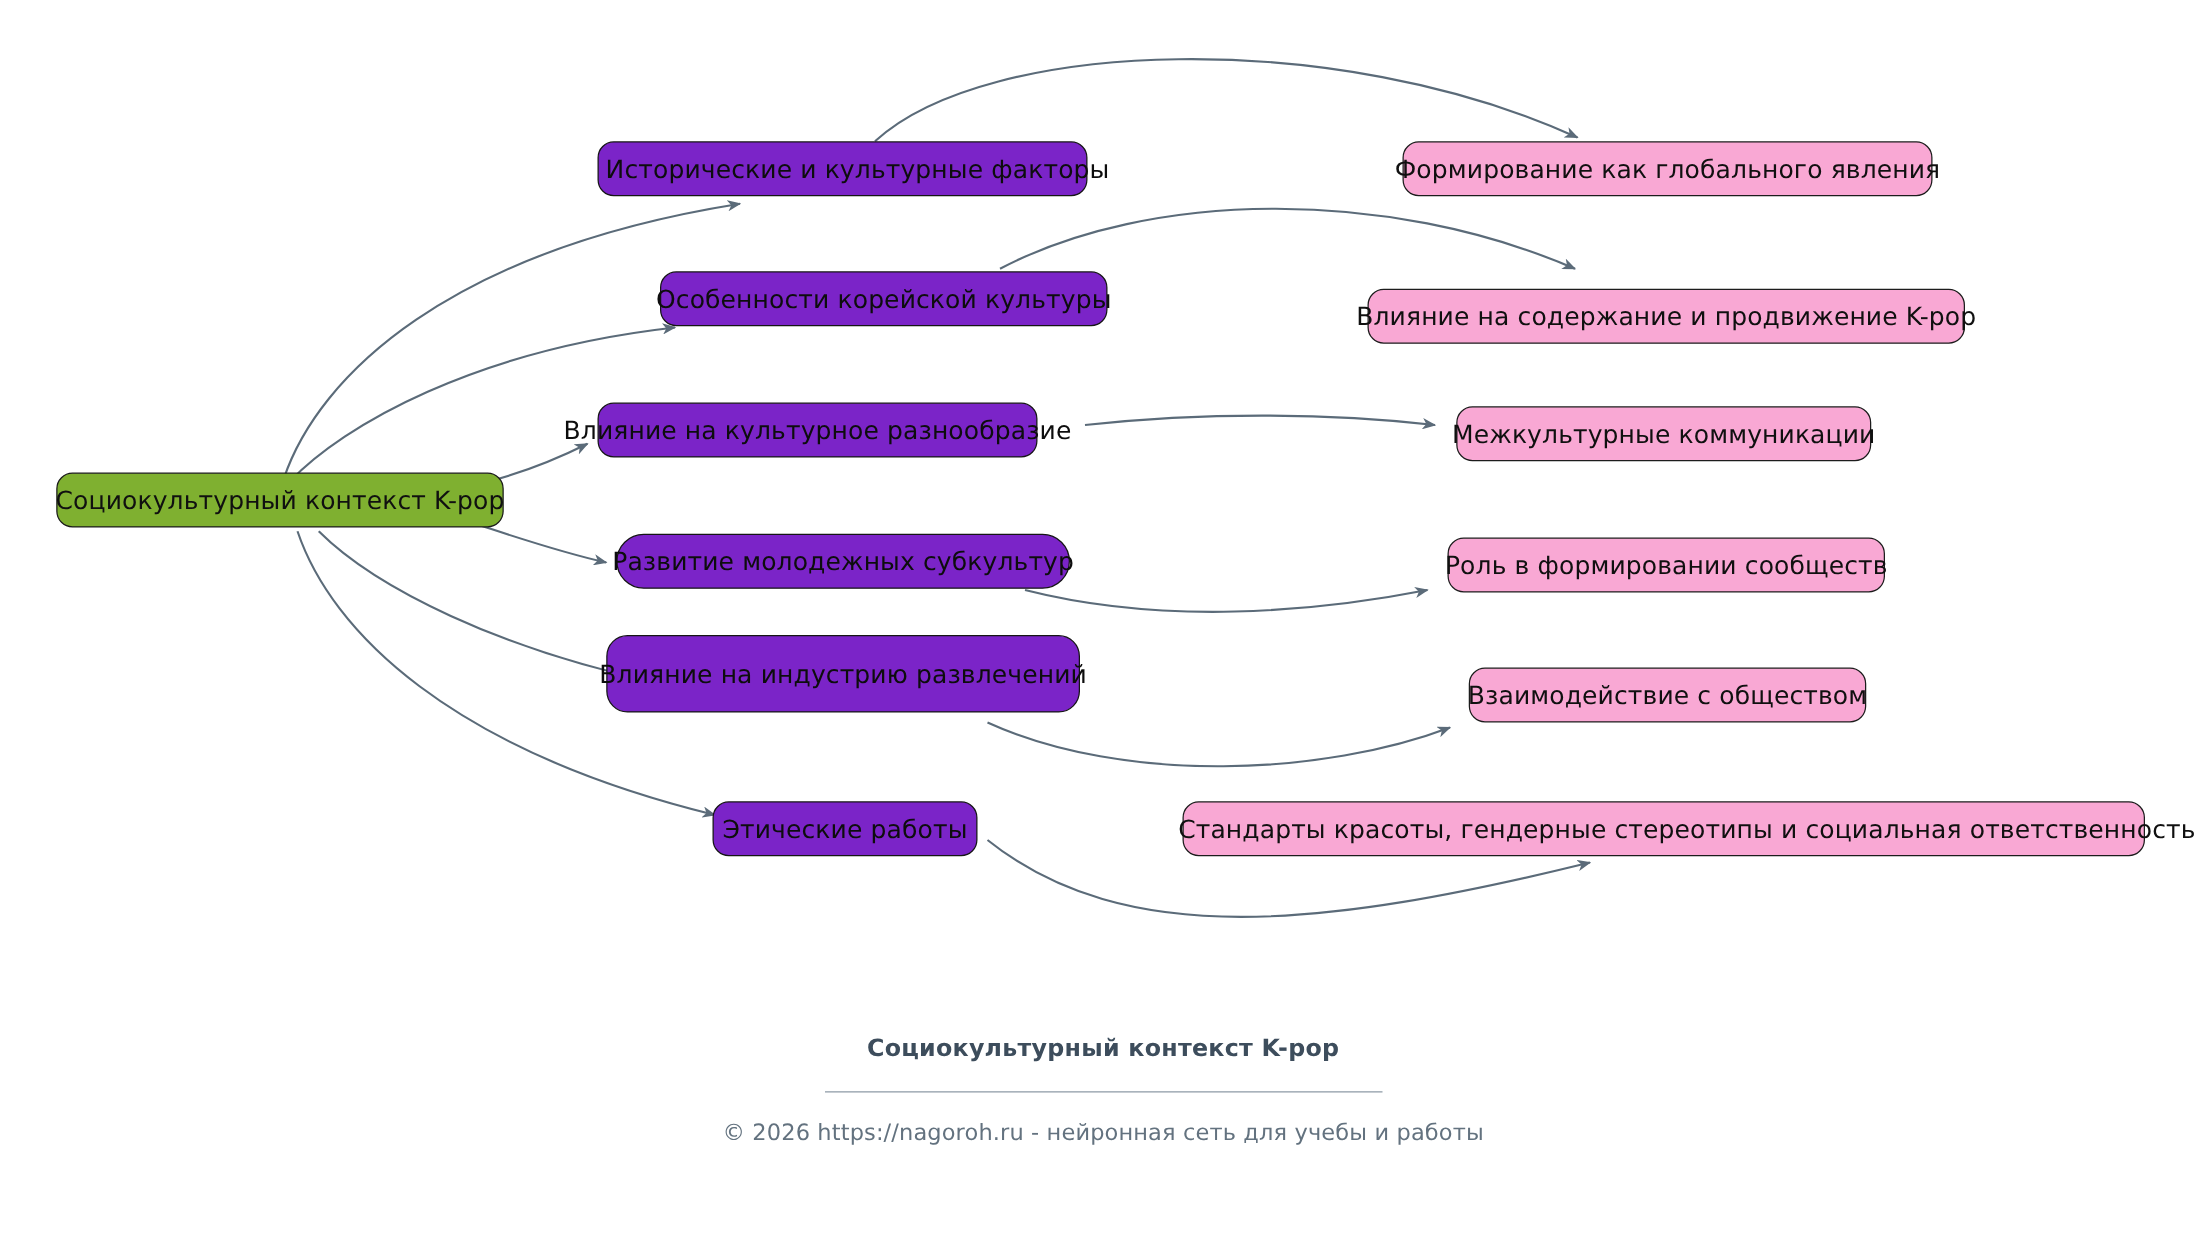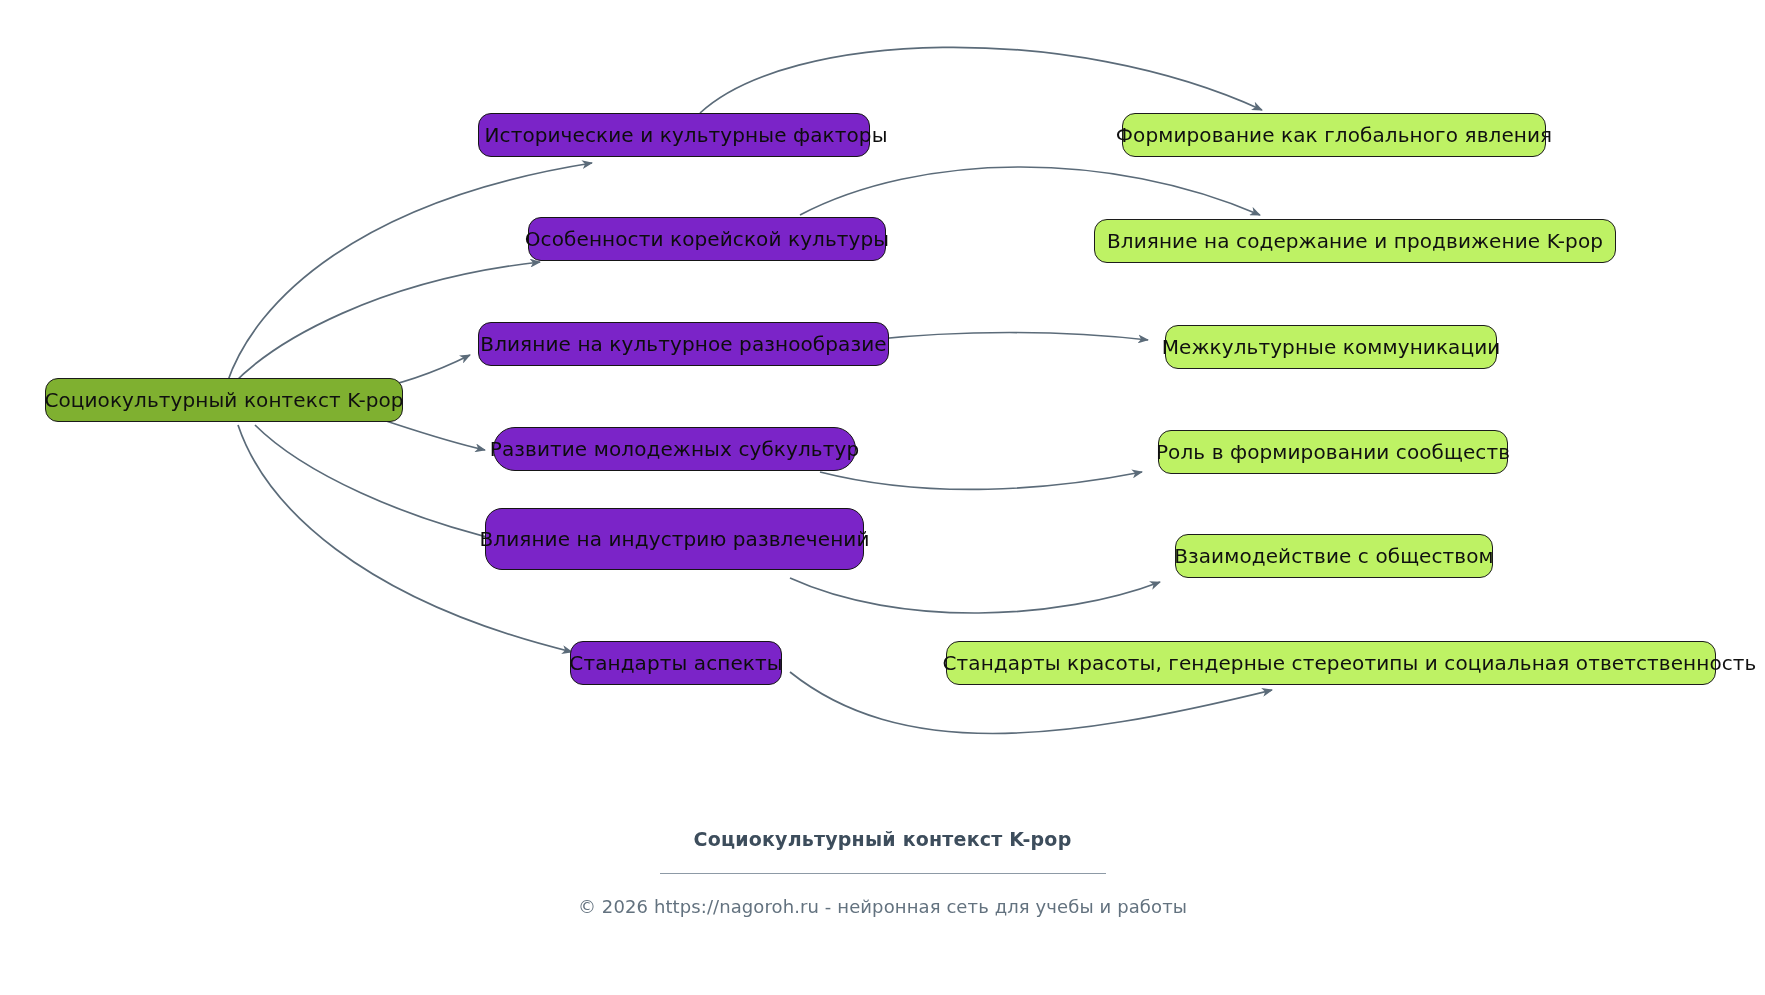--- a/index.html
+++ b/index.html
@@ -44,21 +44,21 @@
     background: #7fb030;
     border: 1.6px solid #1a1a1a;
     color: #101010;
   }
   .node.branch {
     background: #7b24c8;
     border: 1.6px solid #151515;
     color: #0d0d0d;
   }
   .node.leaf {
-    background: #bef264;
+    background: #f9a8d4;
     border: 1.6px solid #1c1c1c;
     color: #101010;
   }
   #footer {
     position: absolute;
     left: 0;
     top: 828px;
     width: 1765px;
     text-align: center;
   }
@@ -113,41 +113,41 @@
   </div>
 
   <div class="node branch" style="left:478px; top:113px; width:392px; height:44px;padding-left:24px;">
     <span>Исторические и культурные факторы</span>
   </div>
 
   <div class="node branch" style="left:496px; top:217px; width:358px; height:44px;margin-left:32px;">
     <span>Особенности корейской культуры</span>
   </div>
 
-  <div class="node branch" style="left:478px; top:322px; width:411px; height:44px;">
+  <div class="node branch" style="left:478px; top:322px; width:352px; height:44px;">
     <span>Влияние на культурное разнообразие</span>
   </div>
 
   <div class="node branch" style="left:493px; top:427px; width:363px; height:44px;border-radius:22px;">
     <span>Развитие молодежных субкультур</span>
   </div>
 
   <div class="node branch" style="left:485px; top:508px; width:379px; height:62px;border-radius:17px;">
     <span>Влияние на индустрию развлечений</span>
   </div>
 
   <div class="node branch" style="left:570px; top:641px; width:212px; height:44px;">
-    <span>Стандарты аспекты</span>
+    <span>Этические работы</span>
   </div>
 
   <div class="node leaf" style="left:1122px; top:113px; width:424px; height:44px;">
     <span>Формирование как глобального явления</span>
   </div>
 
-  <div class="node leaf" style="left:1094px; top:219px; width:522px; height:44px;">
+  <div class="node leaf" style="left:1094px; top:231px; width:478px; height:44px;">
     <span>Влияние на содержание и продвижение K-pop</span>
   </div>
 
   <div class="node leaf" style="left:1165px; top:325px; width:332px; height:44px;">
     <span>Межкультурные коммуникации</span>
   </div>
 
   <div class="node leaf" style="left:1158px; top:430px; width:350px; height:44px;">
     <span>Роль в формировании сообществ</span>
   </div>

